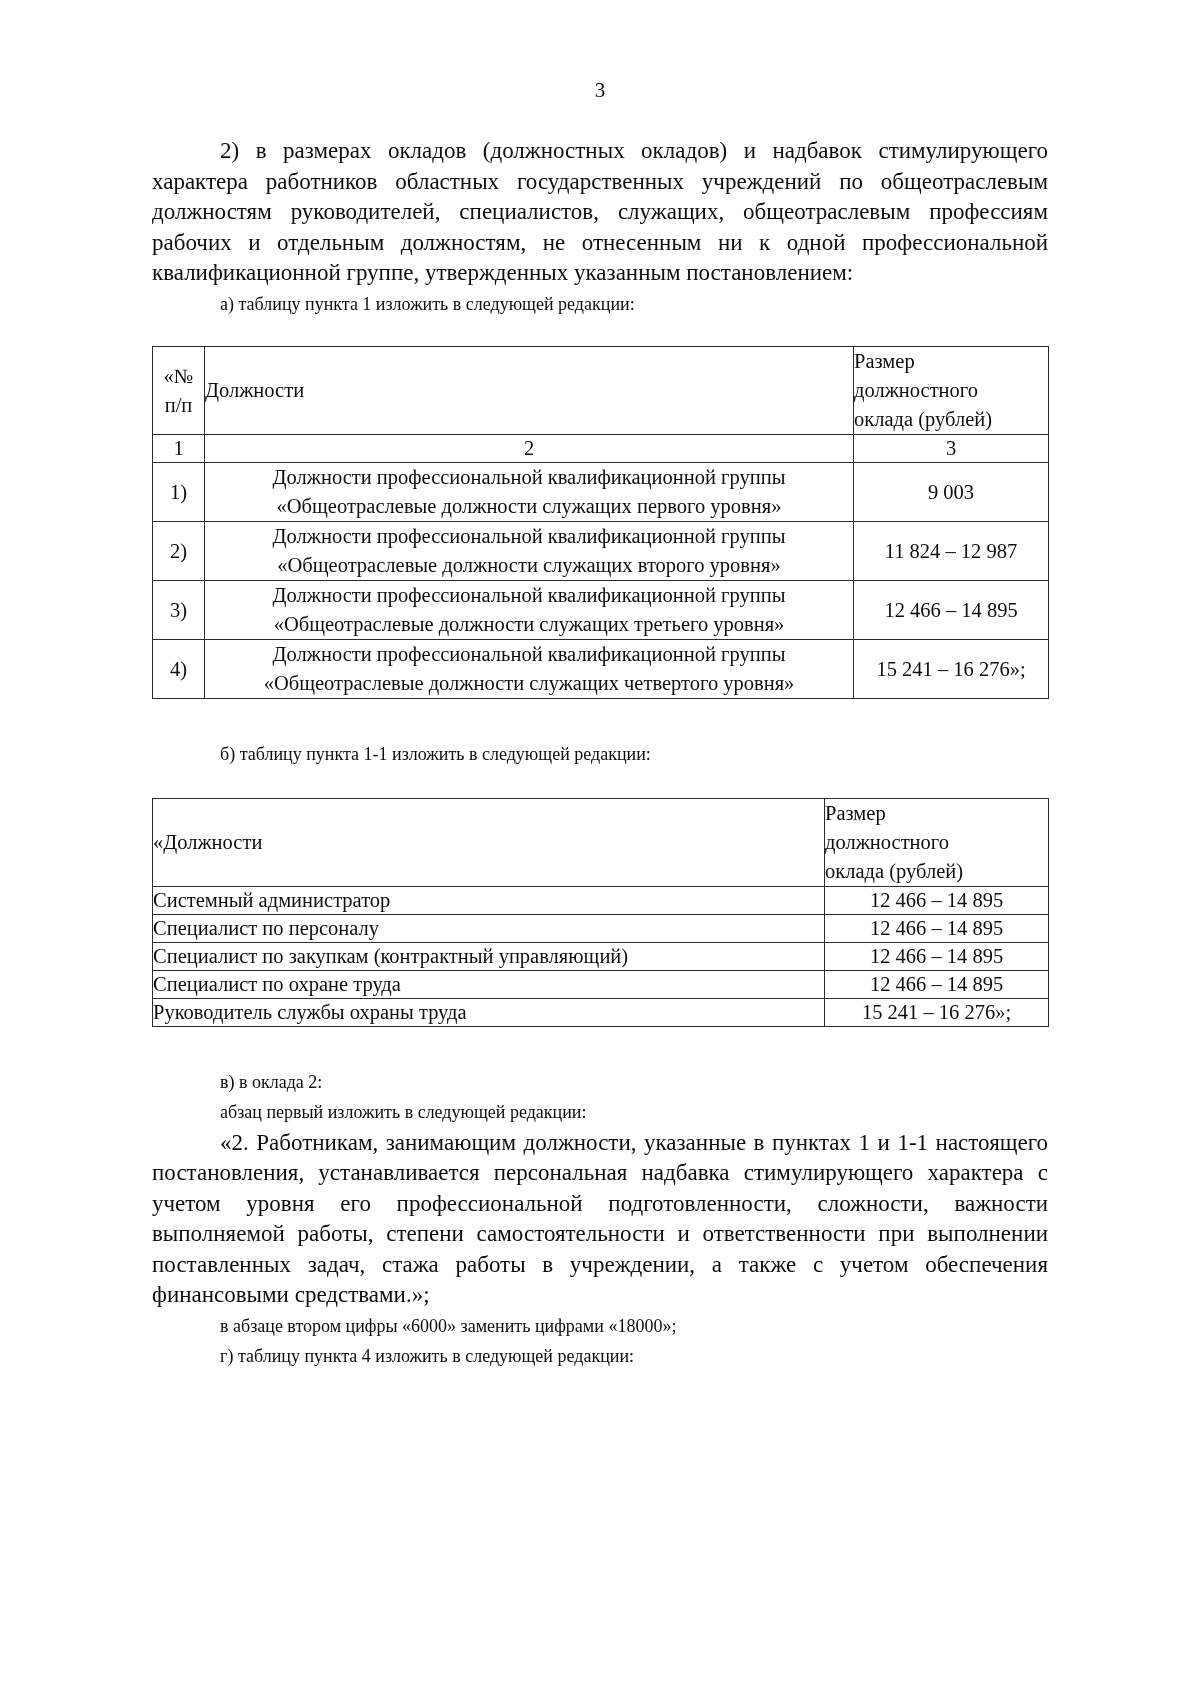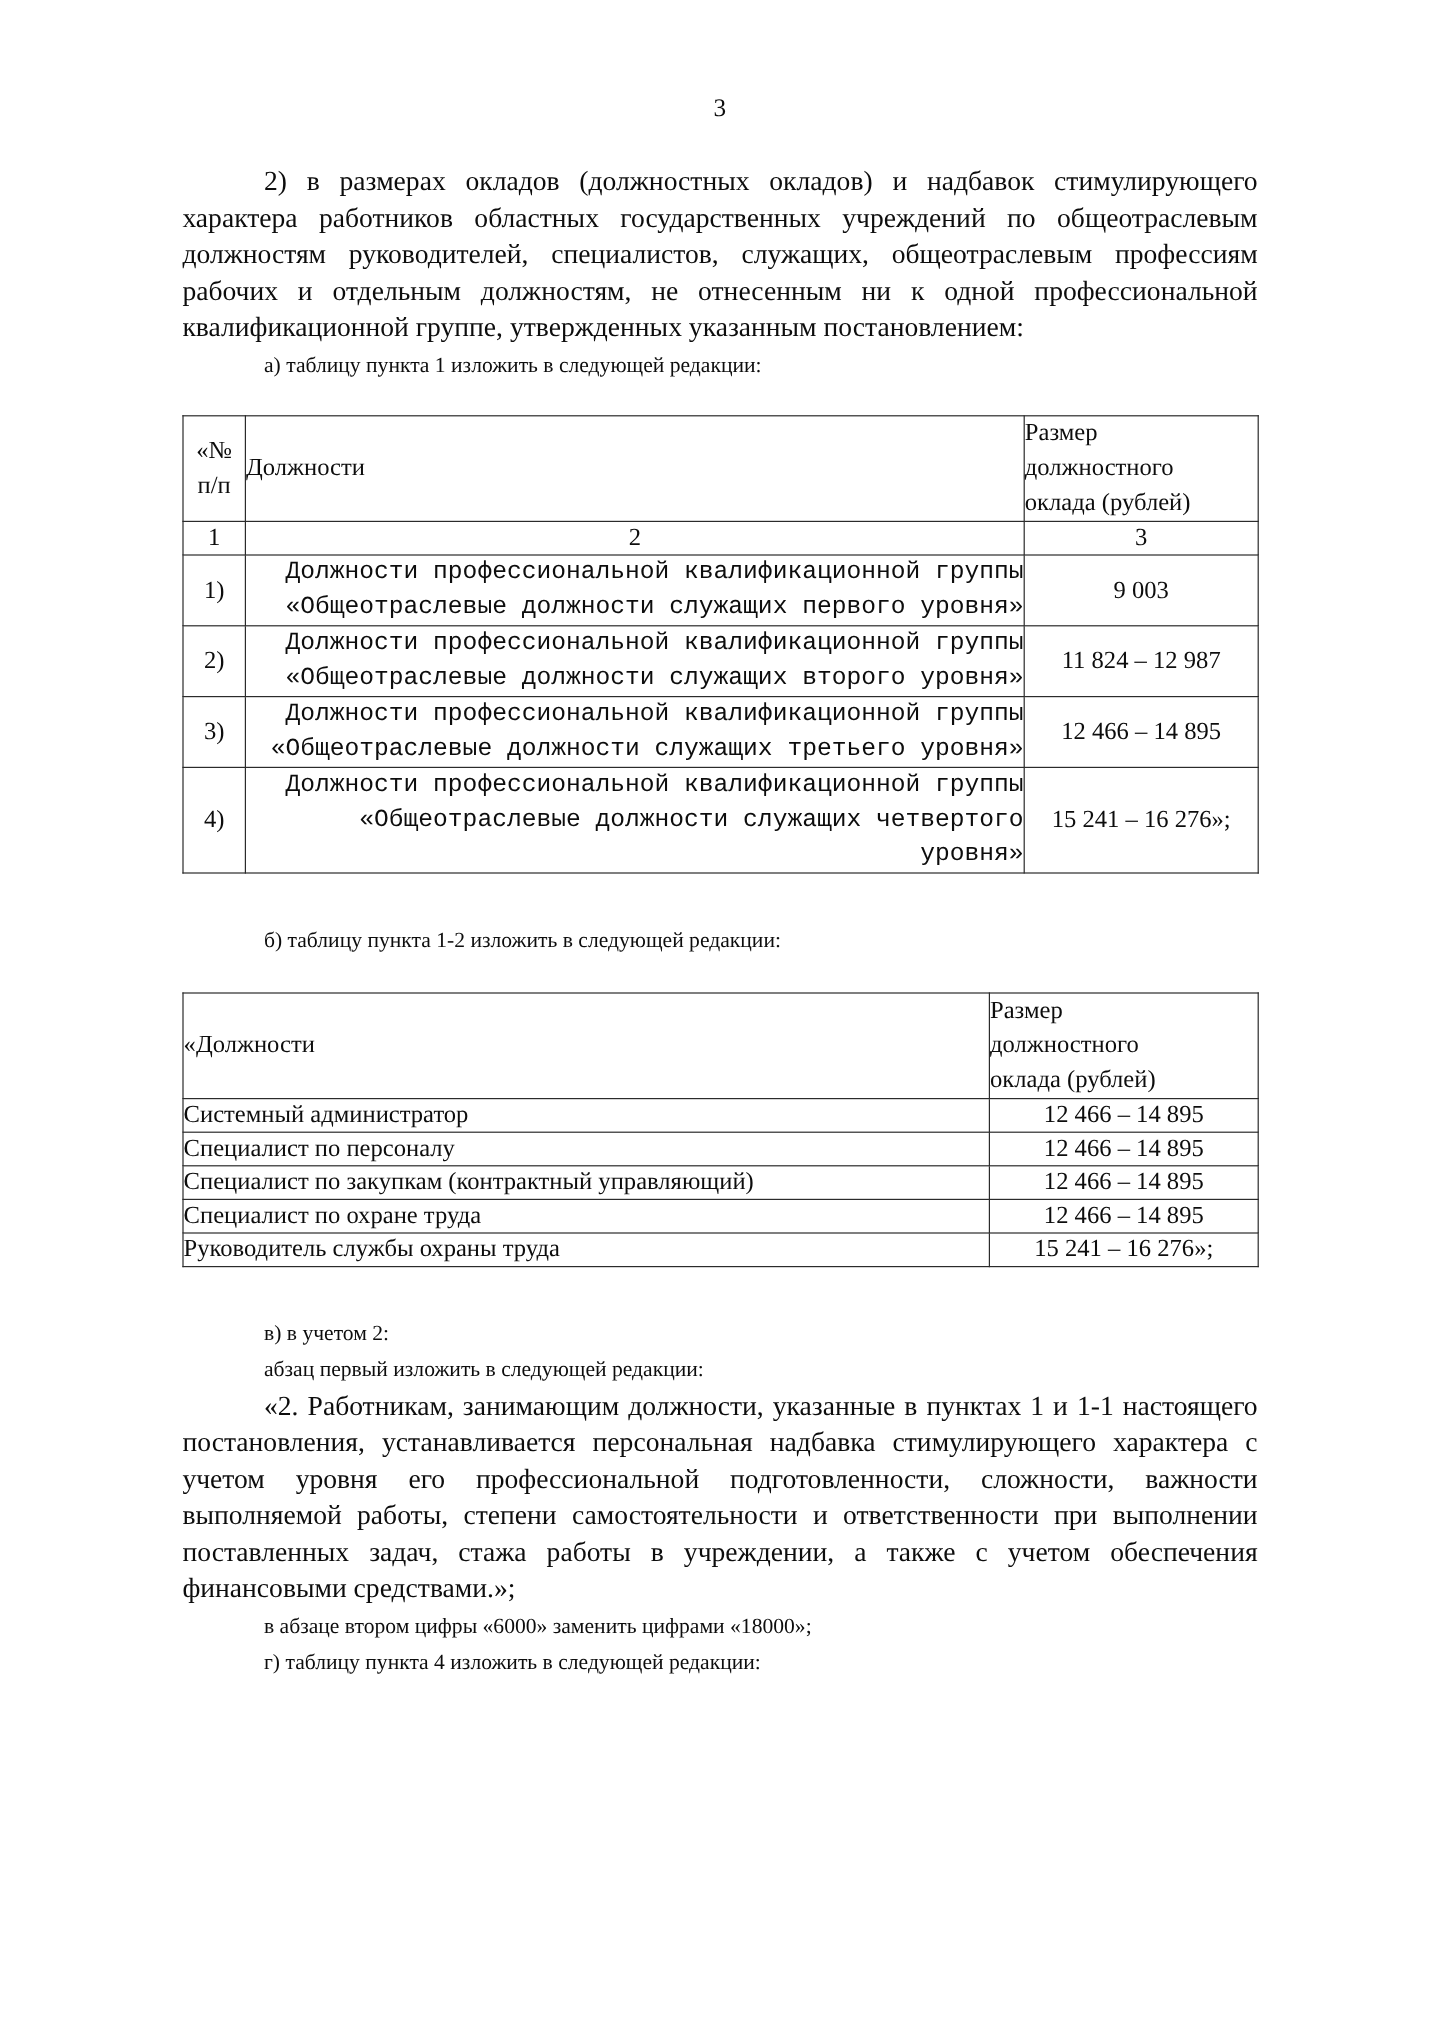--- a/index.html
+++ b/index.html
@@ -82,24 +82,23 @@
     text-align: center;
     padding: 14px 4px;
     line-height: 29px;
   }
   .cell-head-center {
     text-align: left;
     padding: 14px 10px;
     line-height: 29px;
   }
   .cell-post {
-    text-align: right;
+    text-align: center;
     padding: 8px 10px 10px 12px;
     line-height: 29px;
-    font-family: Liberation Mono, monospace;
   }
   .cell-val {
     text-align: center;
     padding: 8px 6px;
     margin-top: 38px;
   }
   .cell-numrow {
     text-align: center;
     padding: 7px 4px;
   }
@@ -182,21 +181,21 @@
               <span>Должности профессиональной квалификационной группы</span><br>
               <span>«Общеотраслевые должности служащих четвертого уровня»</span>
             </td>
             <td class="cell-val nowrap">15 241 – 16 276»;</td>
           </tr>
         </tbody>
       </table>
     </div>
 
     <div class="gap-b">
-      <p class="sub-line">б) таблицу пункта 1-2 изложить в следующей редакции:</p>
+      <p class="sub-line">б) таблицу пункта 1-1 изложить в следующей редакции:</p>
     </div>
 
     <div class="tbl-wrap-2">
       <table class="doc-table t2">
         <colgroup>
           <col class="c-post2">
             <col class="c-val2">
         </colgroup>
         <tbody>
           <tr>
@@ -225,21 +224,21 @@
           </tr>
           <tr>
             <td class="cell-post-single">Руководитель службы охраны труда</td>
             <td class="cell-val nowrap">15 241 – 16 276»;</td>
           </tr>
         </tbody>
       </table>
     </div>
 
     <div class="tail-block">
-      <p class="sub-line">в) в учетом 2:</p>
+      <p class="sub-line">в) в оклада 2:</p>
       <p class="sub-line">абзац первый изложить в следующей редакции:</p>
       <p class="body-par indent">«2. Работникам, занимающим должности, указанные в пунктах 1 и 1-1 настоящего постановления, устанавливается персональная надбавка стимулирующего характера с учетом уровня его профессиональной подготовленности, сложности, важности выполняемой работы, степени самостоятельности и ответственности при выполнении поставленных задач, стажа работы в учреждении, а также с учетом обеспечения финансовыми средствами.»;</p>
       <p class="sub-line">в абзаце втором цифры «6000» заменить цифрами «18000»;</p>
       <p class="sub-line">г) таблицу пункта 4 изложить в следующей редакции:</p>
     </div>
 
   </div>
 </div>
 
 </body></html>

